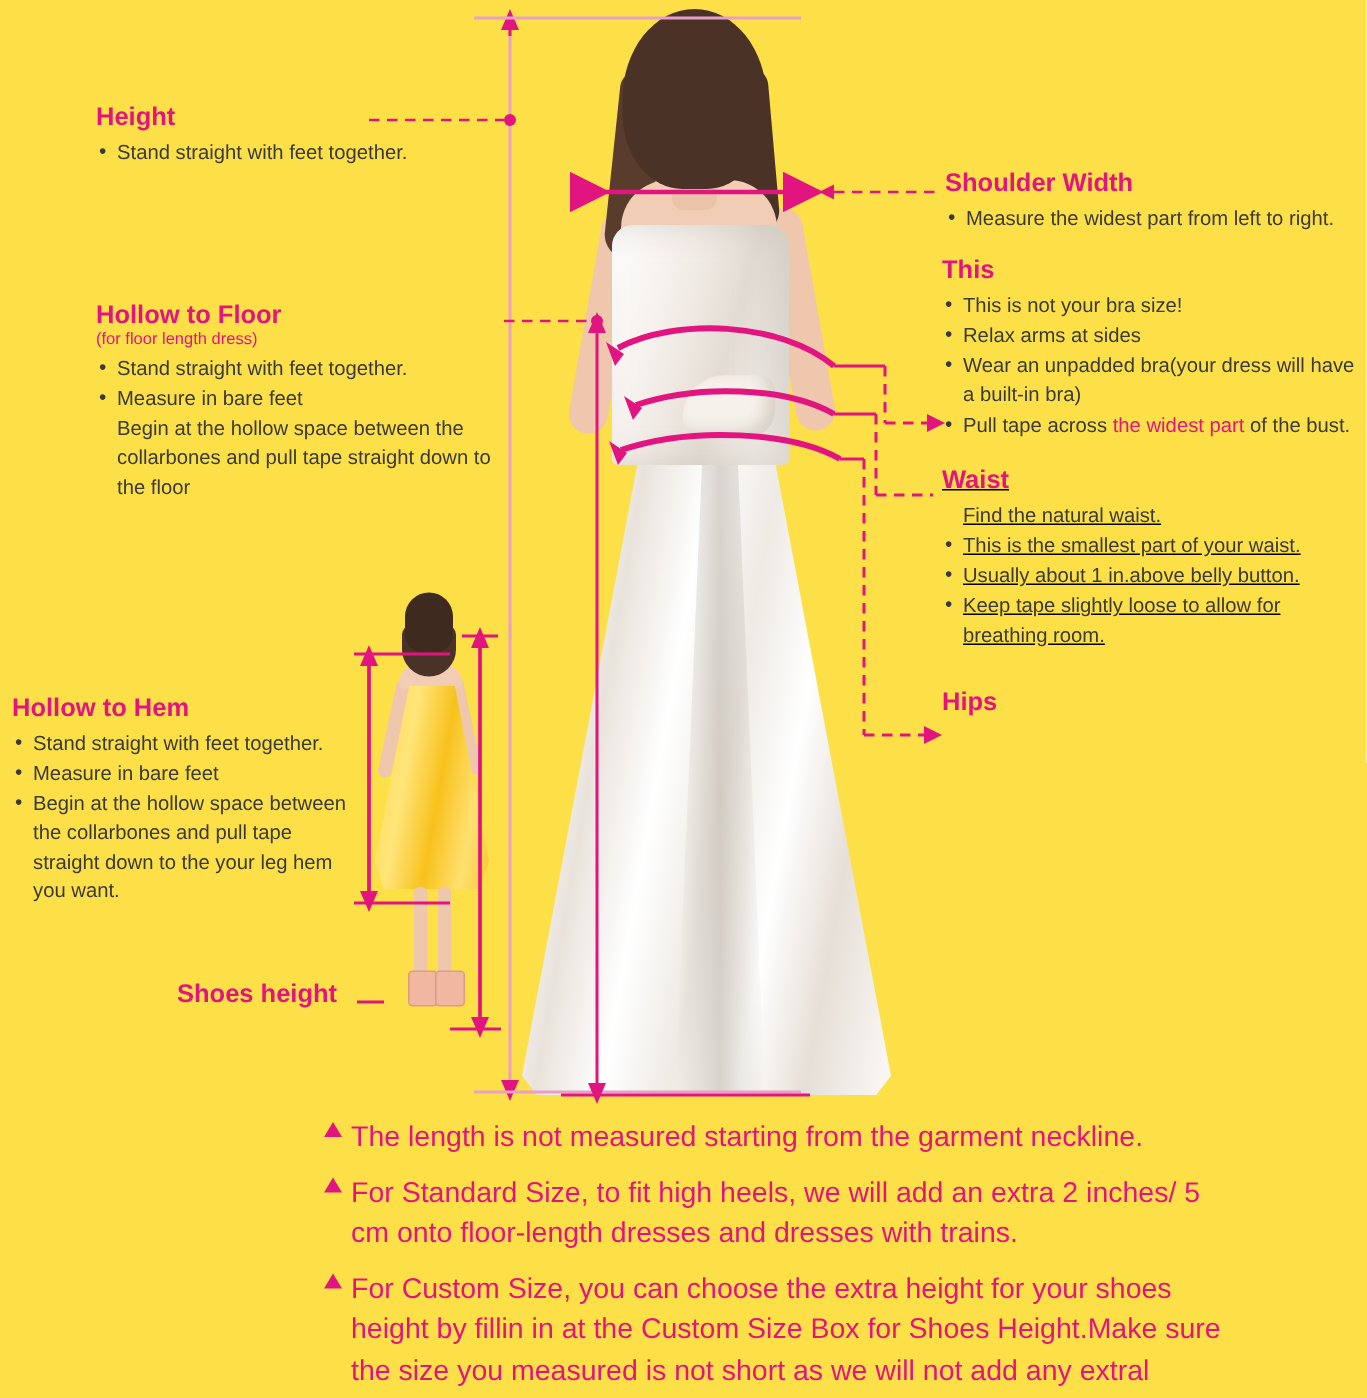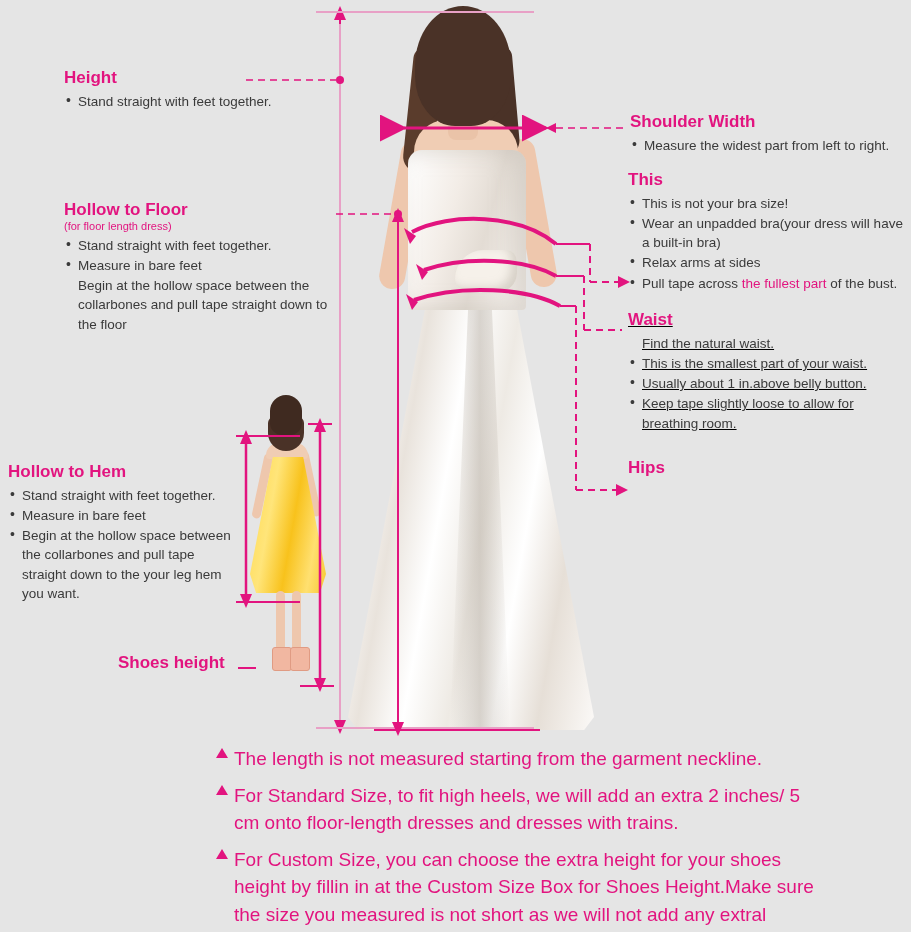--- a/index.html
+++ b/index.html
@@ -4,21 +4,21 @@
 <style>
   html, body {
     margin: 0;
     padding: 0;
     background: #ffffff;
   }
   #page {
     position: relative;
     width: 911px;
     height: 932px;
-    background: #e5e5e5;
+    background: #fde047;
     font-family: "Liberation Sans", sans-serif;
     overflow: hidden;
   }
 
   
   .figure-main {
     position: absolute;
     left: 330px;
     top: 0px;
     width: 280px;
@@ -375,23 +375,23 @@
     <div class="label-head">Shoulder Width</div>
     <ul class="bullets">
       <li class="dot">Measure the widest part from left to right.</li>
     </ul>
   </div>
 
   <div class="block" id="block-bust">
     <div class="label-head">This</div>
     <ul class="bullets">
       <li class="dot">This is not your bra size!</li>
+      <li class="dot">Relax arms at sides</li>
       <li class="dot">Wear an unpadded bra(your dress will have a built-in bra)</li>
-      <li class="dot">Relax arms at sides</li>
-      <li class="dot"><span>Pull tape across </span><span class="pink-em">the fullest part</span><span> of the bust.</span></li>
+      <li class="dot"><span>Pull tape across </span><span class="pink-em">the widest part</span><span> of the bust.</span></li>
     </ul>
   </div>
 
   <div class="block" id="block-waist">
     <div class="label-head">Waist</div>
     <ul class="bullets">
       <li>Find the natural waist.</li>
       <li class="dot">This is the smallest part of your waist.</li>
       <li class="dot">Usually about 1 in.above belly button.</li>
       <li class="dot">Keep tape slightly loose to allow for breathing room.</li>

